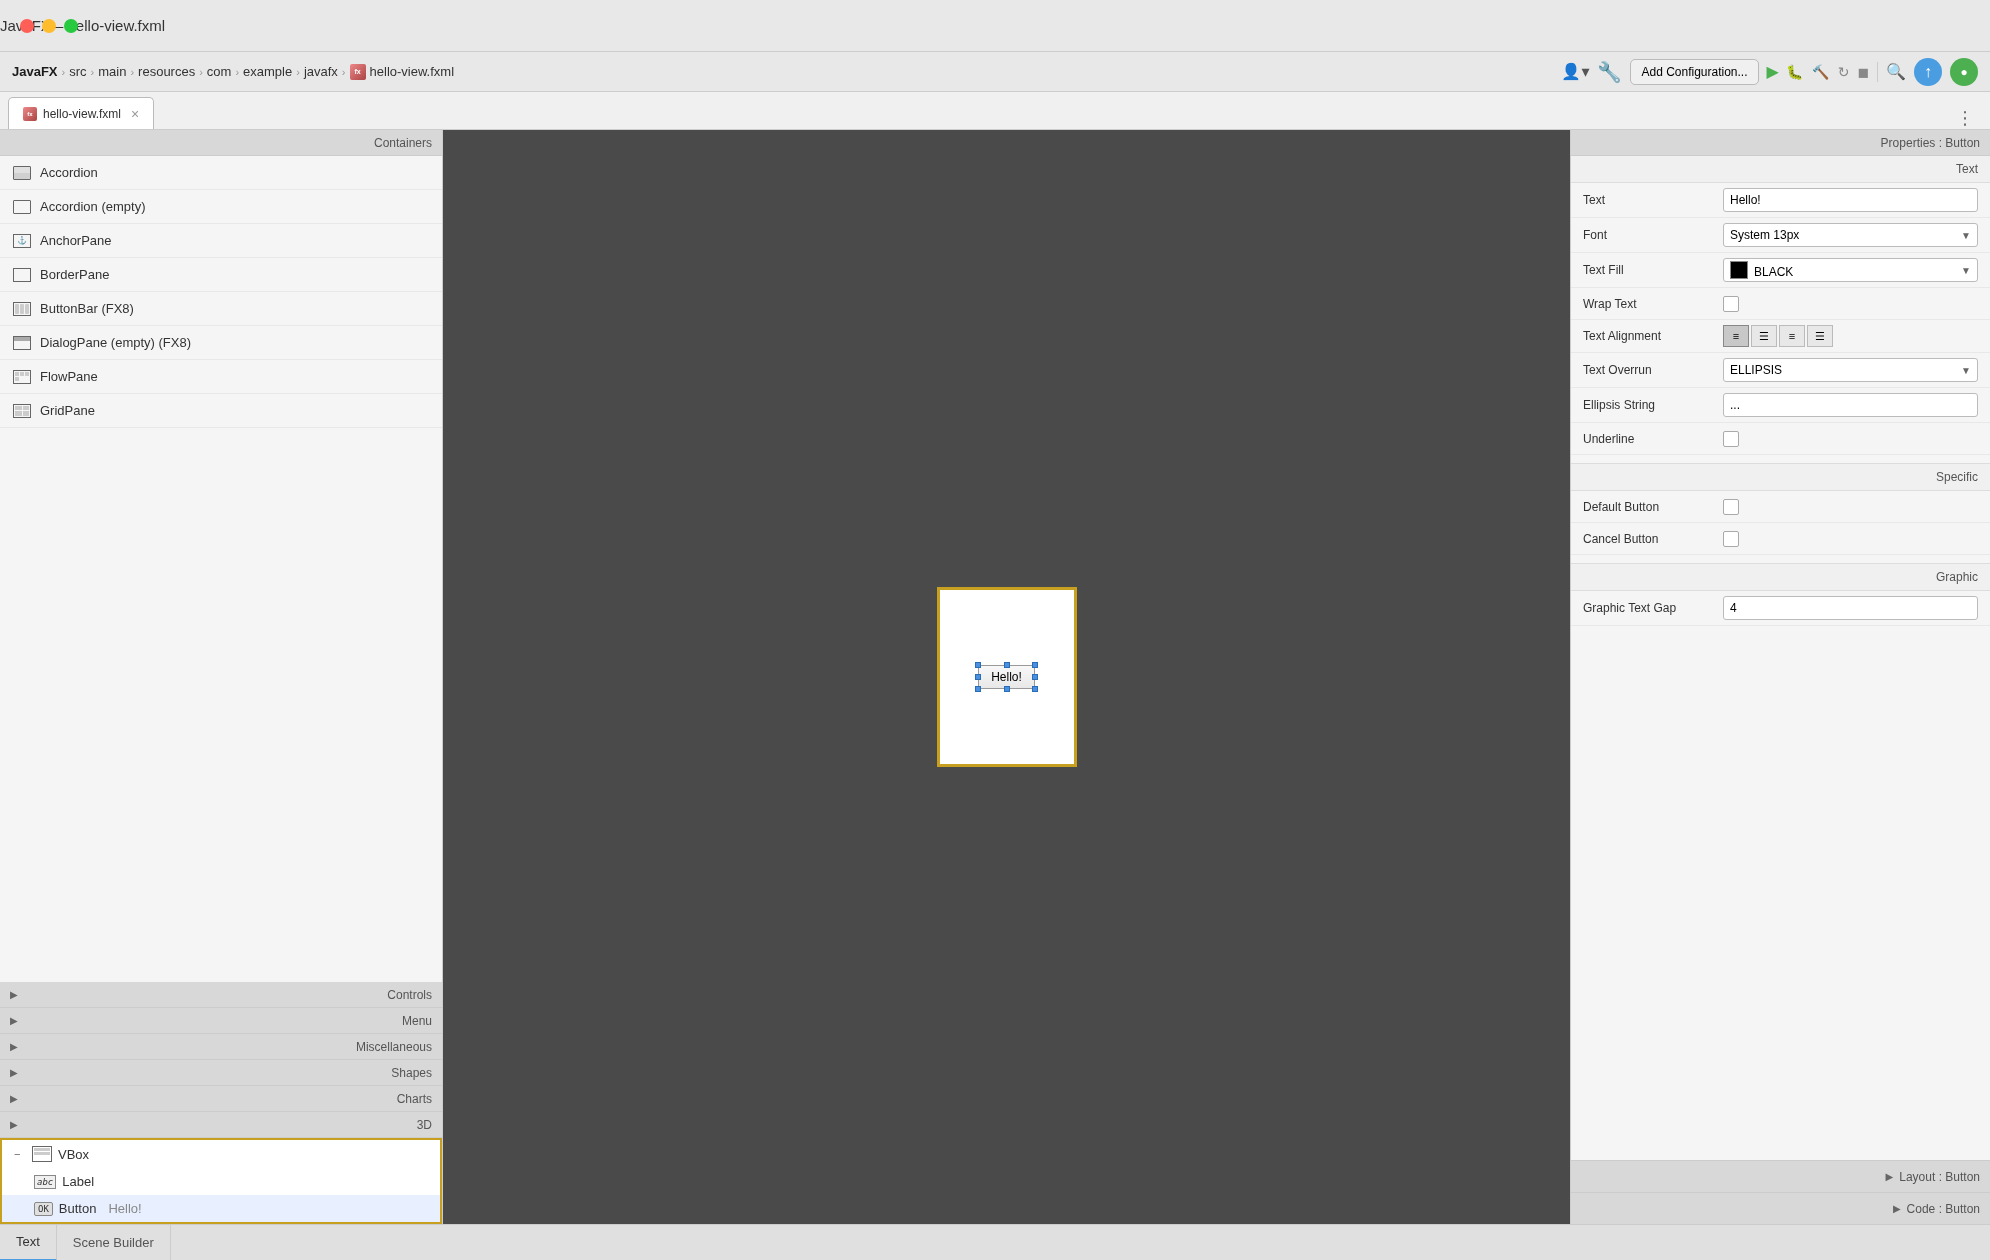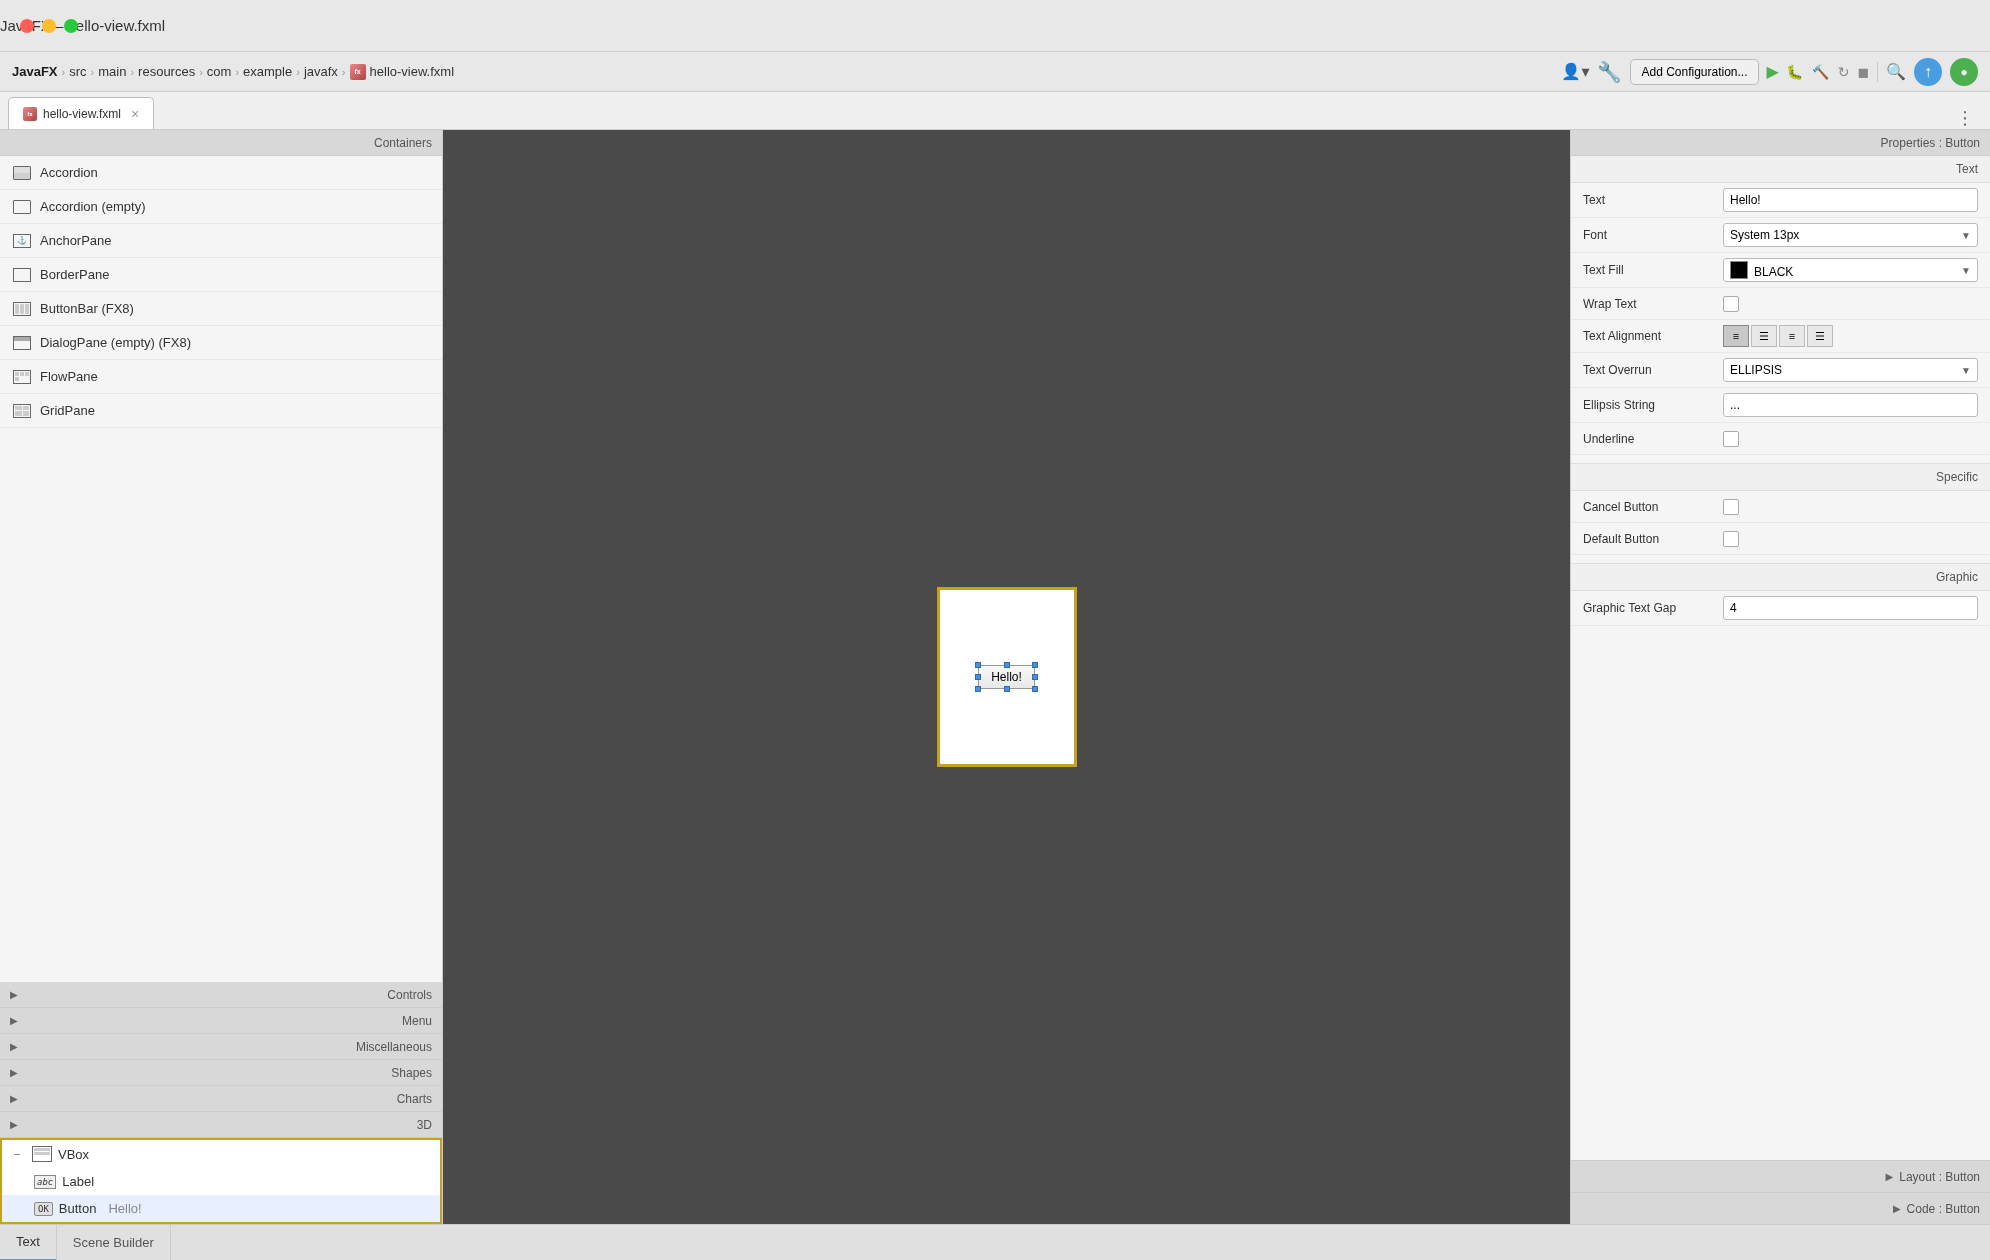--- a/index.html
+++ b/index.html
@@ -389,28 +389,28 @@
             <div class="prop-checkbox"></div>
           </div>
         </div>
 
 
         <div class="props-specific-title">
           <span>Specific</span>
         </div>
 
         <div class="prop-row">
+          <span class="prop-label">Default Button</span>
+          <div class="prop-value">
+            <div class="prop-checkbox"></div>
+          </div>
+        </div>
+
+        <div class="prop-row">
           <span class="prop-label">Cancel Button</span>
-          <div class="prop-value">
-            <div class="prop-checkbox"></div>
-          </div>
-        </div>
-
-        <div class="prop-row">
-          <span class="prop-label">Default Button</span>
           <div class="prop-value">
             <div class="prop-checkbox"></div>
           </div>
         </div>
 
         <div class="props-specific-title">
           <span>Graphic</span>
         </div>
 
         <div class="prop-row">

